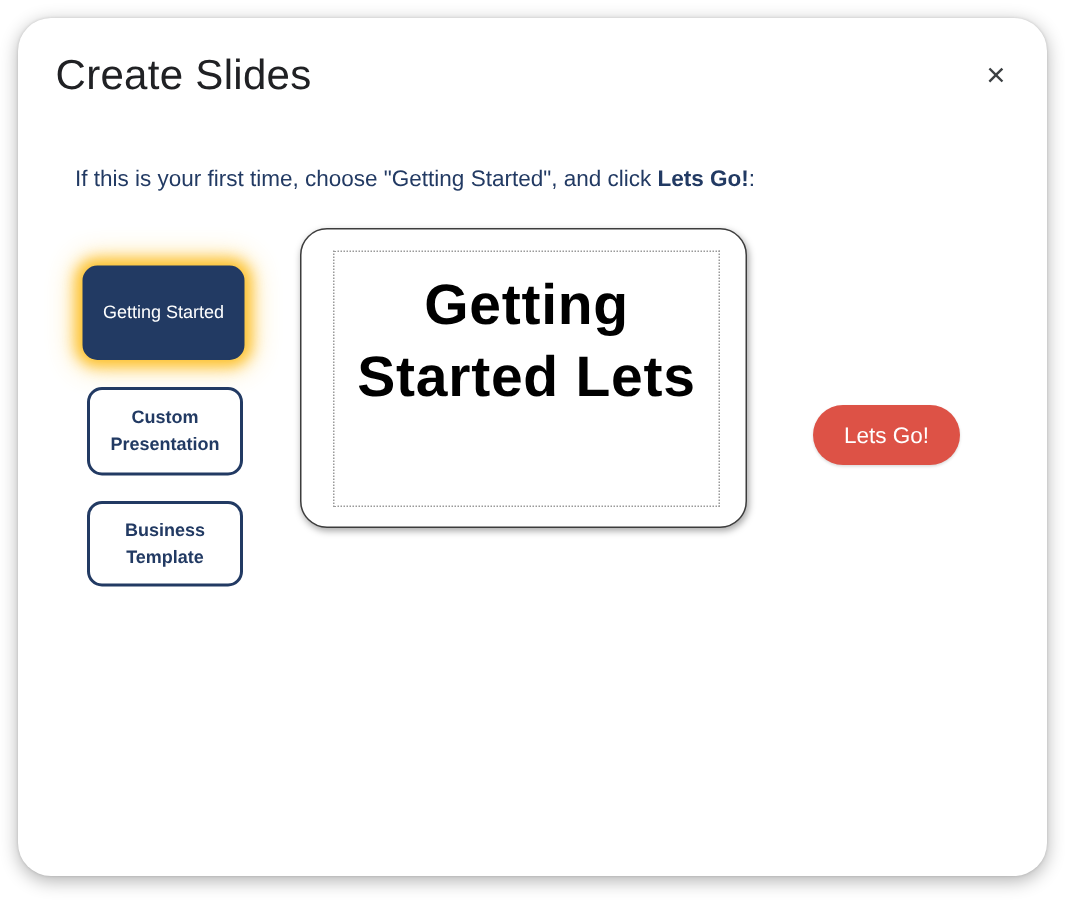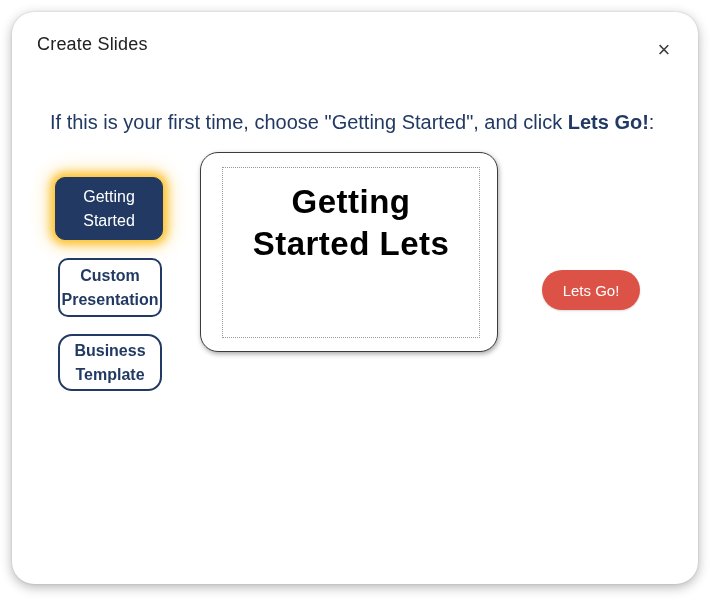--- a/index.html
+++ b/index.html
@@ -13,48 +13,48 @@
     position: absolute;
     left: 12px; top: 12px;
     width: 686px; height: 572px;
     background: #ffffff;
     border-radius: 22px;
     box-shadow: 0 3px 12px rgba(0,0,0,0.30), 0 0 2px rgba(0,0,0,0.15);
   }
   .dialog-title {
     position: absolute;
     left: 25px; top: 22px;
-    font-size: 18px;
+    font-size: 28px;
     color: var(--title-text, #202124);
     letter-spacing: 0.2px;
   }
   .close-btn {
     position: absolute;
     right: 18px; top: 22px;
     width: 32px; height: 32px;
     border: none; background: transparent;
     font-size: 22px; line-height: 32px;
     color: #3c4043;
     cursor: pointer;
     font-family: "Liberation Sans", sans-serif;
   }
   .instruction {
     position: absolute;
     left: 38px; top: 99px;
-    font-size: 20px;
+    font-size: 15px;
     color: var(--navy, #223a63);
     font-weight: 500;
     white-space: nowrap;
   }
   .instruction b { font-weight: 700; }
   .option-btn {
     position: absolute;
     border-radius: 10px;
     font-family: "Liberation Sans", sans-serif;
-    font-size: 16px;
+    font-size: 12px;
     font-weight: 500;
     line-height: 1.45;
     text-align: center;
     cursor: pointer;
     display: flex;
     align-items: center;
     justify-content: center;
     padding: 4px 8px;
   }
   .option-btn.selected {
@@ -65,40 +65,40 @@
     color: #ffffff;
     box-shadow: 0 0 9px 4px var(--glow-yellow, #fdc22f), 0 0 18px 6px rgba(253,194,47,0.45);
   }
   .option-btn.plain {
     background: #ffffff;
     border: 2px solid var(--navy, #223a63);
     color: var(--navy, #223a63);
     font-weight: bold;
   }
   .option-btn.custom   { left: 46px; top: 246px; width: 104px; height: 59px; }
-  .option-btn.business { left: 46px; top: 322px; width: 104px; height: 57px; border-radius: 14px; }
+  .option-btn.business { left: 46px; top: 322px; width: 104px; height: 57px; }
 
   .preview-panel {
     position: absolute;
     left: 188px; top: 140px;
     width: 298px; height: 200px;
     background: #ffffff;
     border: 1.5px solid #3c3c3c;
     border-radius: 18px;
     box-shadow: 1px 2px 5px rgba(0,0,0,0.35);
   }
   .preview-inner {
     position: absolute;
     left: 21px; top: 14px; right: 17px; bottom: 13px;
     border: 1px dotted #9a9a9a;
     text-align: center;
     padding-top: 13px;
   }
   .preview-line {
-    font-size: 33px;
+    font-size: 38px;
     font-weight: 700;
     color: #000000;
     line-height: 1.26;
     letter-spacing: 0.5px;
   }
   .cta-btn {
     position: absolute;
     left: 530px; top: 258px;
     width: 98px; height: 40px;
     border: none;

